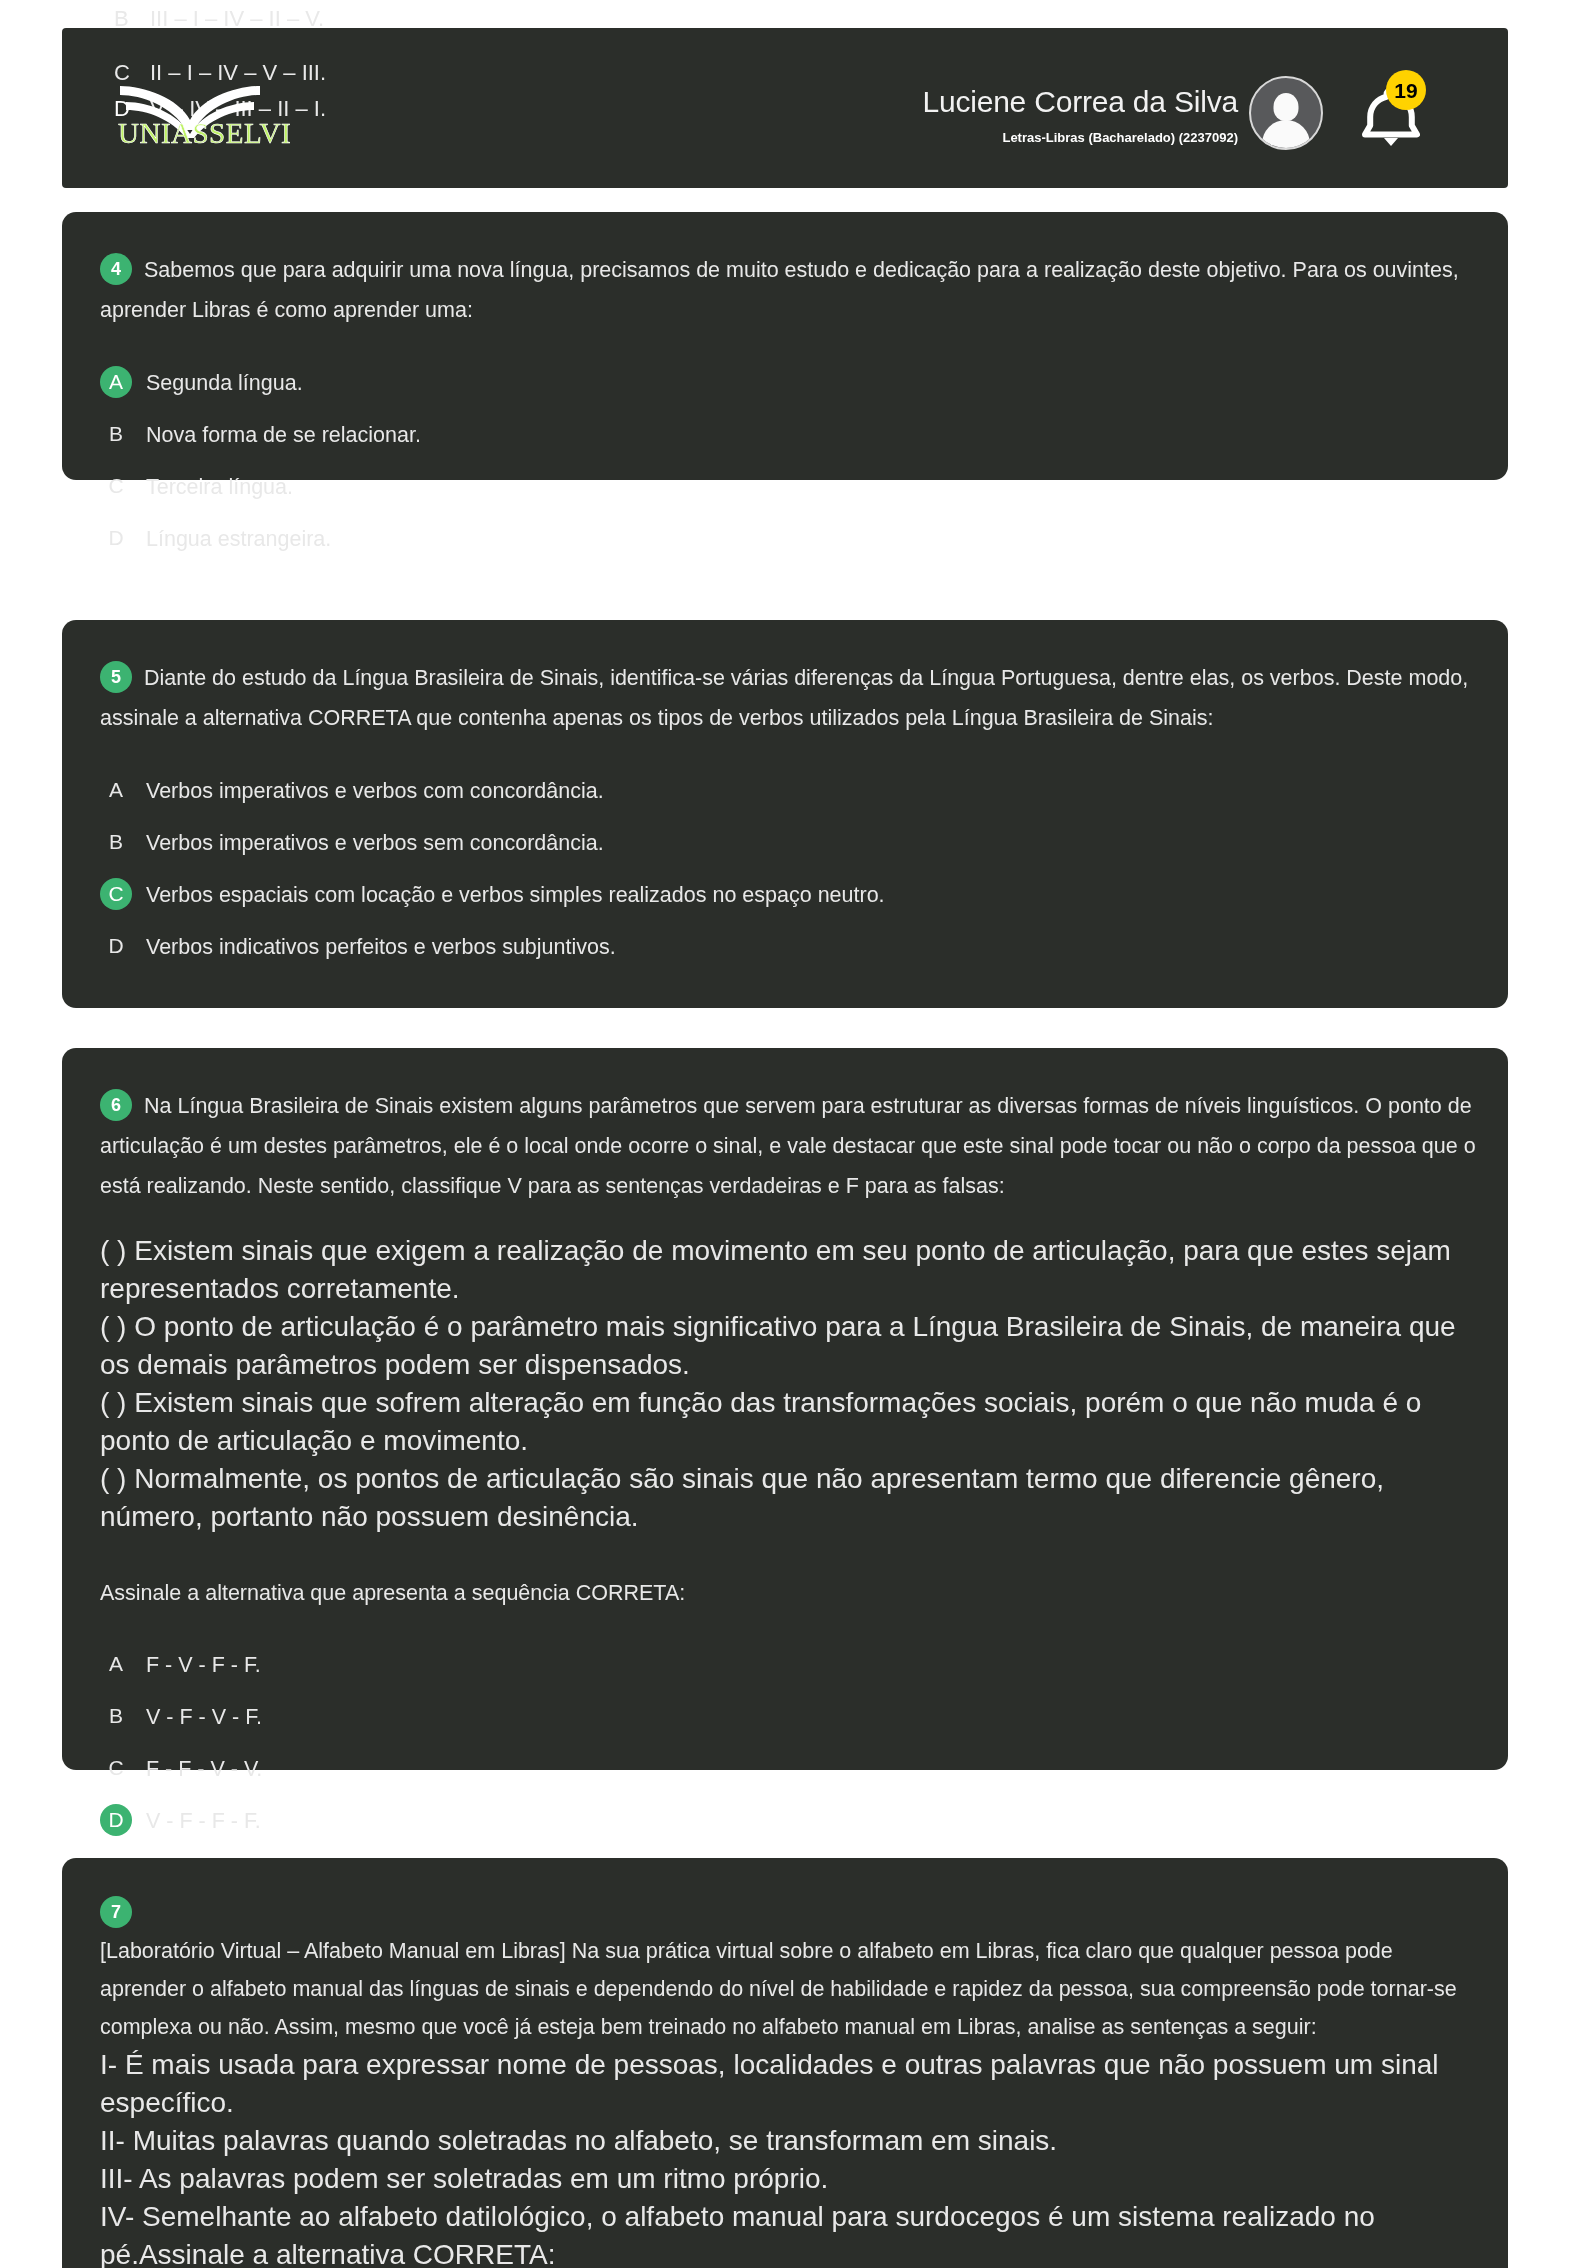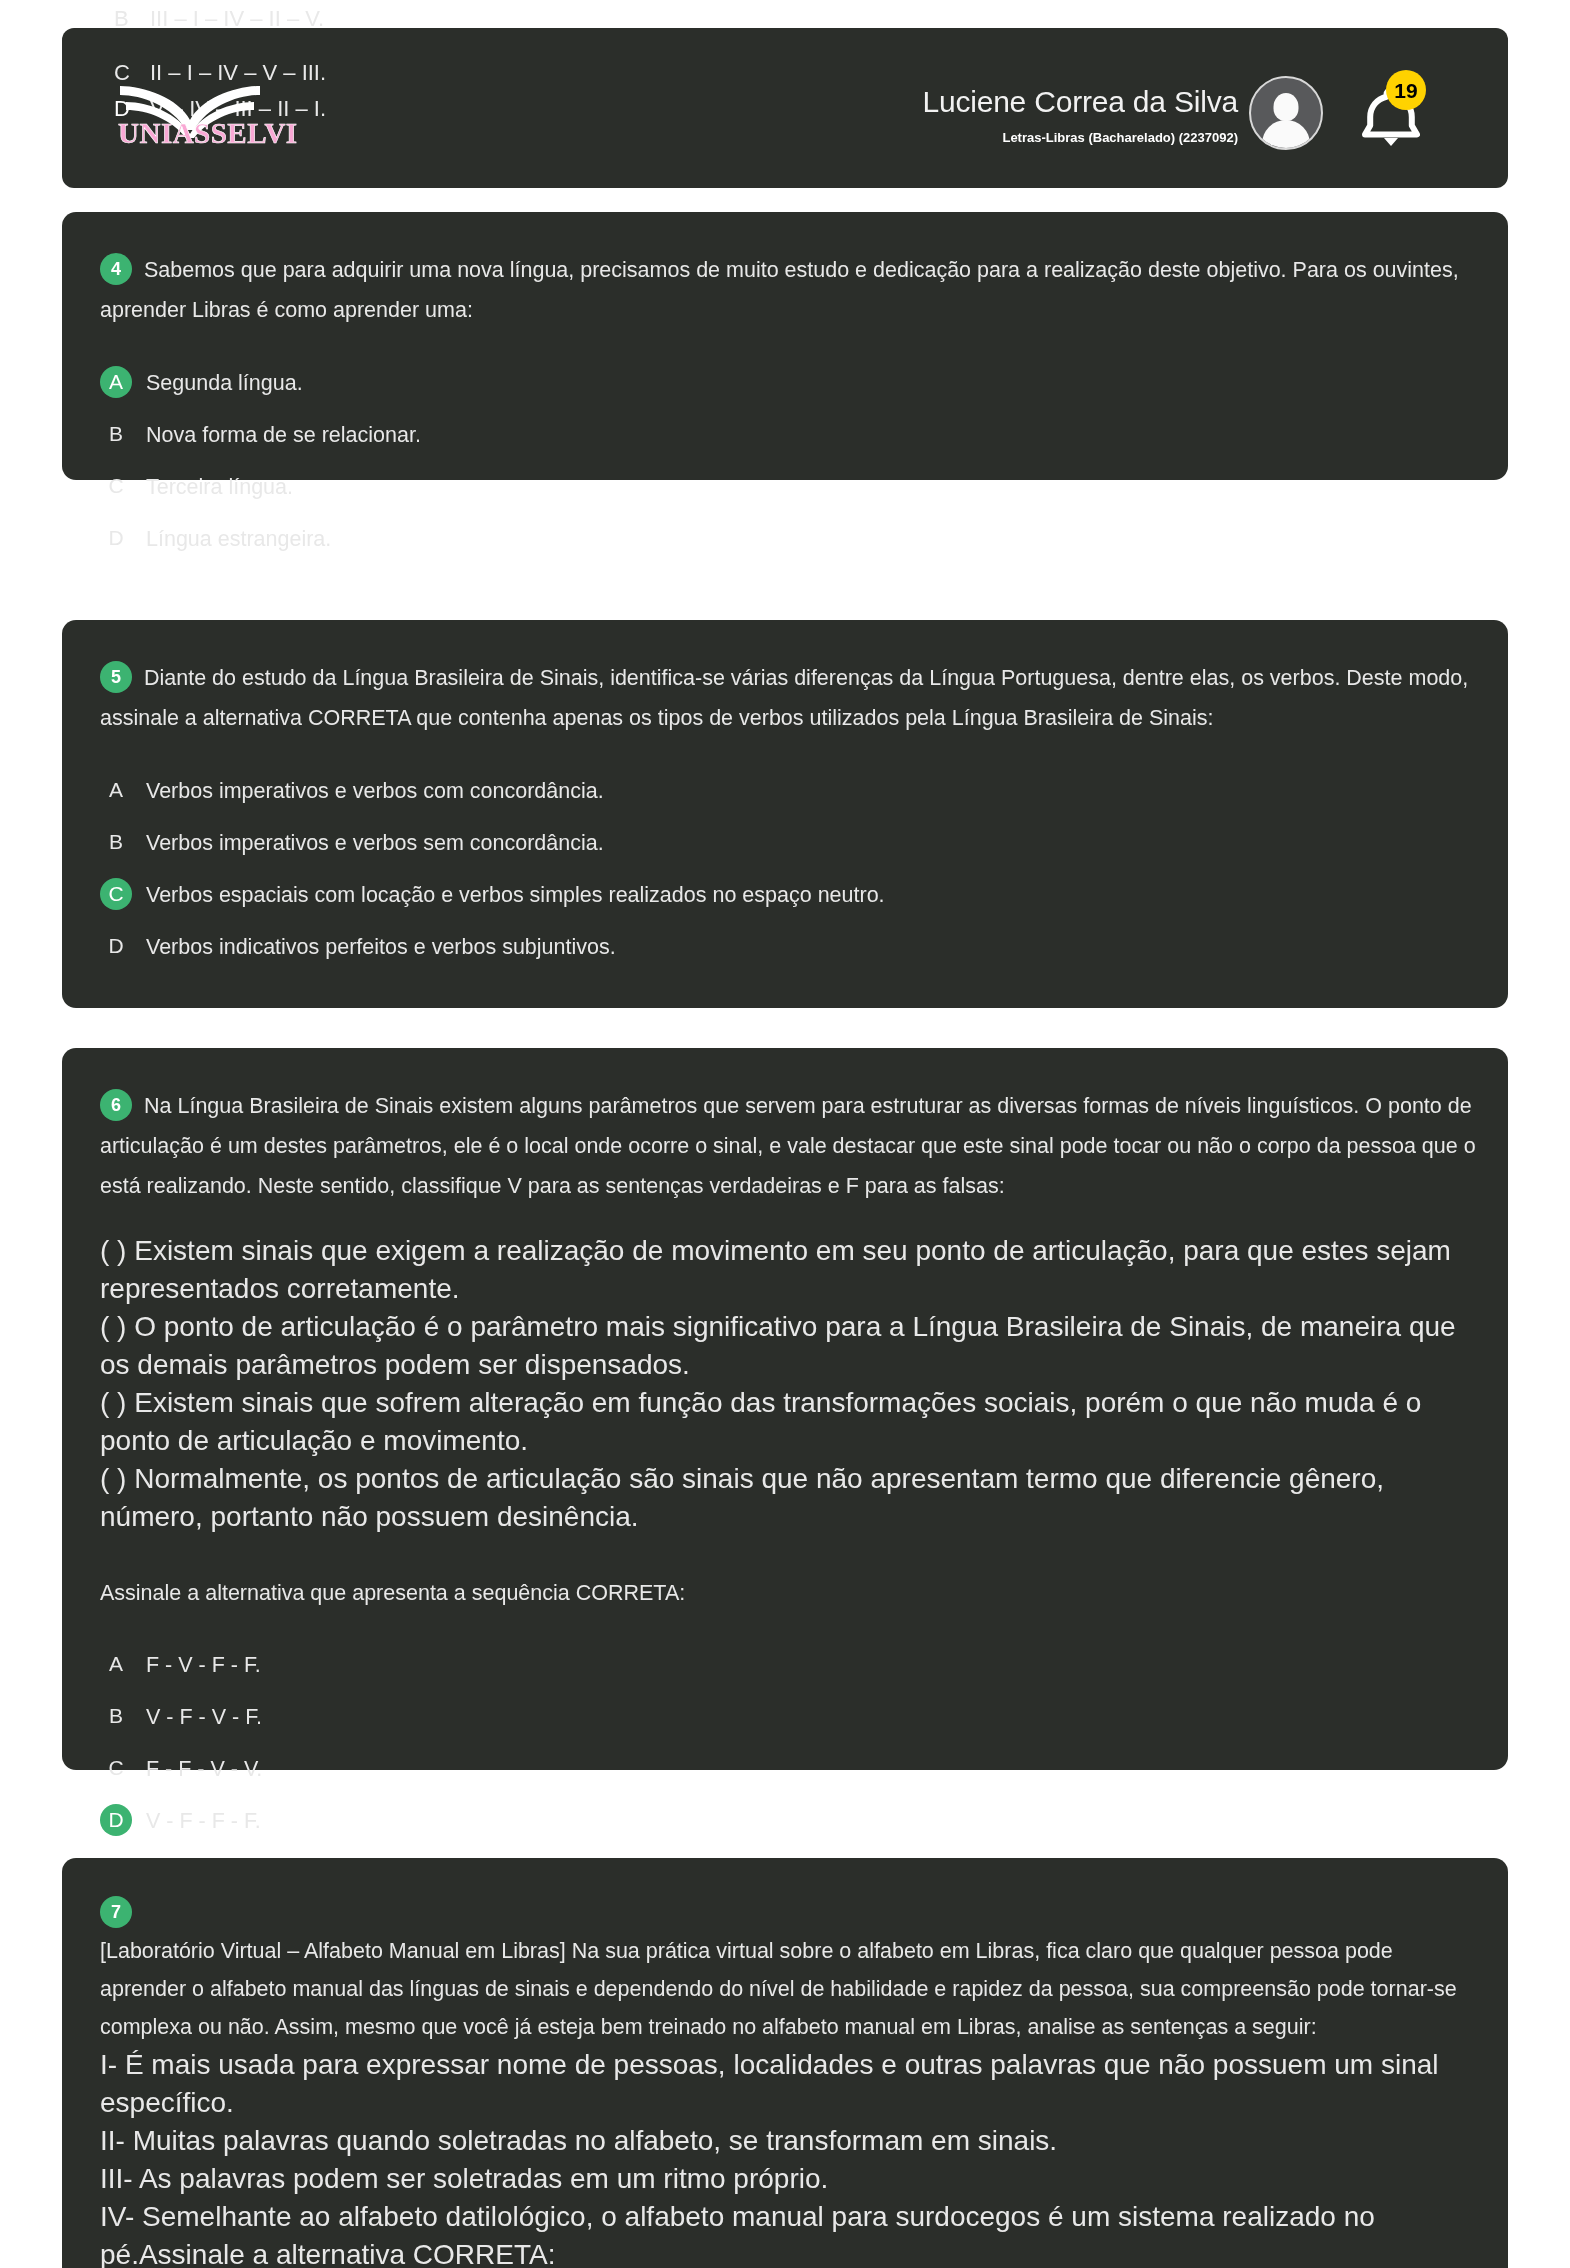--- a/index.html
+++ b/index.html
@@ -20,21 +20,21 @@
     left: 62px;
     width: 1446px;
     background: #2b2e2a;
     border-radius: 14px;
   }
 
   
   #header-card {
     top: 28px;
     height: 160px;
-    border-radius: 12px;
+    border-radius: 4px;
   }
   .header-inner {
     position: relative;
     width: 100%;
     height: 100%;
   }
   .user-block {
     position: absolute;
     right: 270px;
     top: 57px;
@@ -149,24 +149,24 @@
     top: 48px;
     width: 178px;
     height: 72px;
     z-index: 5;
   }
   #logo .wordmark {
     position: absolute;
     left: 2px;
     bottom: -2px;
     font-family: "Liberation Serif", serif;
-    font-weight: bold;
+    font-weight: normal;
     font-size: 29px;
     letter-spacing: 0.5px;
-    color: #f9a8d4;
+    color: #bef264;
     text-align: right;
     -webkit-text-stroke: 0.6px #ffffff;
   }
 
   
   .qbody {
     padding: 38px 30px 34px 38px;
   }
   .qtext {
     color: #e8e8e8;

